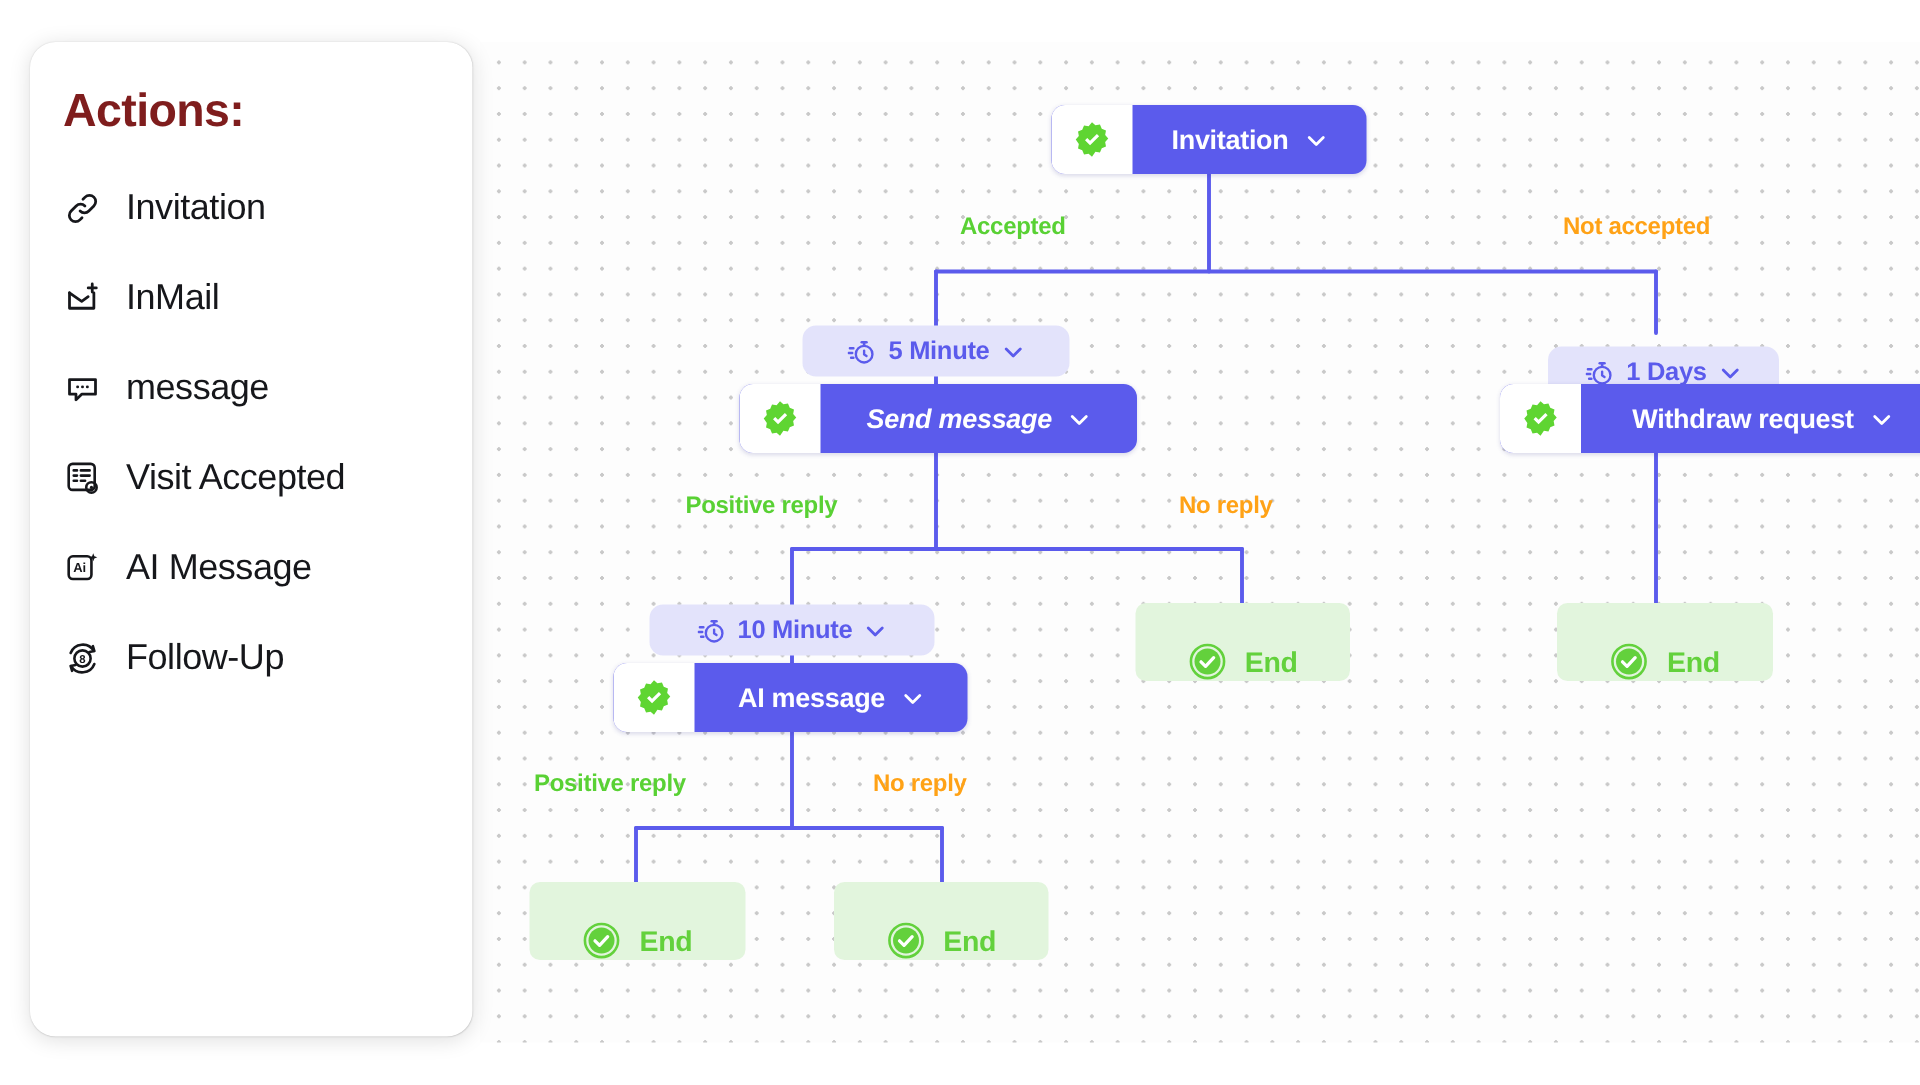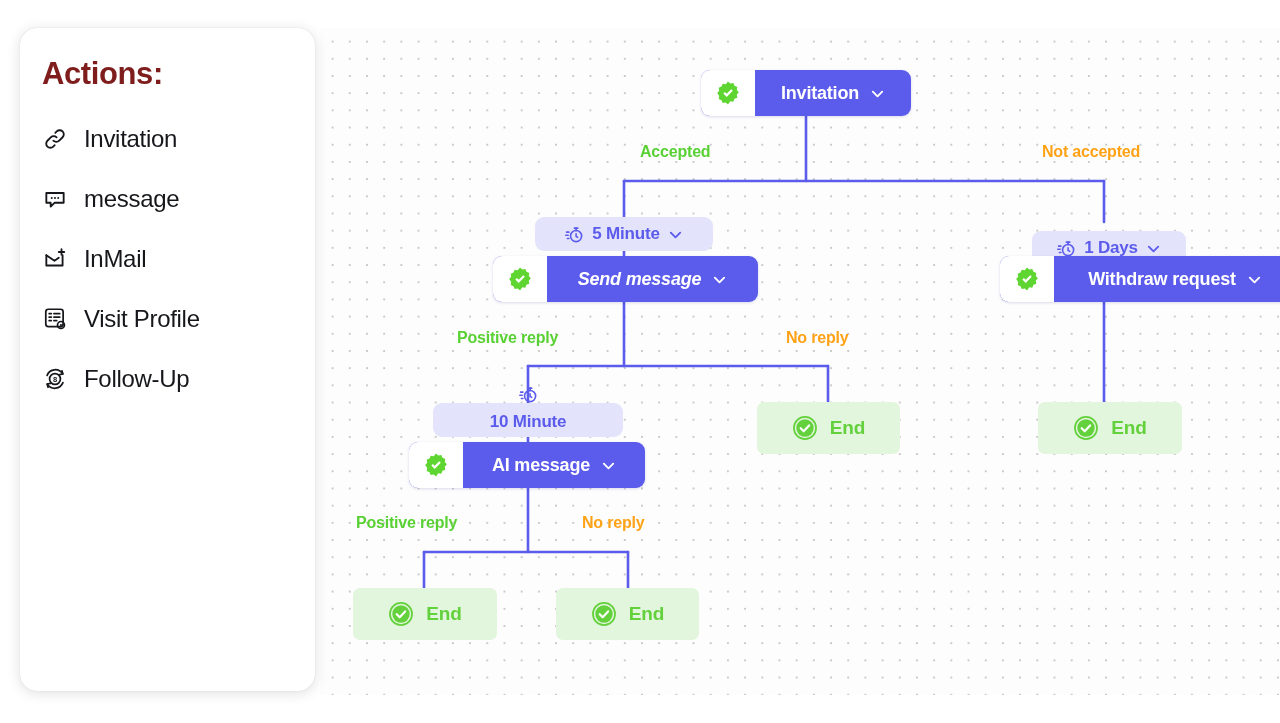--- a/index.html
+++ b/index.html
@@ -119,21 +119,21 @@
   .delay-chip .timer-ico { width: 19px; height: 19px; flex:0 0 19px; }
   .delay-chip .timer-ico svg { width: 19px; height: 19px; display: block; }
 
   
   .end-node {
     position: absolute;
     height: 52px;
     background: #e2f5dd;
     border-radius: 7px;
     display: flex;
-    align-items: center;
+    align-items: flex-end;
     justify-content: center;
     gap: 12px;
     color: #63d13c;
     font-size: 19px;
     font-weight: 700;
     letter-spacing: -0.2px;
     cursor: pointer;
   }
   .end-node .end-ico { width: 26px; height: 26px; flex: 0 0 26px; }
   .end-node .end-ico svg { width: 26px; height: 26px; display: block; }
@@ -264,21 +264,21 @@
     <div class="node-body">
       <span>Withdraw request</span>
       <span class="caret">
         <svg viewBox="0 0 16 16">
             <path d="M3 6l5 5 5-5" fill="none" stroke="#ffffff" stroke-width="2" stroke-linecap="round" stroke-linejoin="round"></path>
           </svg>
       </span>
     </div>
   </div>
 
-  <div class="delay-chip" style="left:433px; top:403px; width:190px;flex-direction:column;">
+  <div class="delay-chip" style="left:433px; top:403px; width:190px;">
     <span class="timer-ico">
       <svg viewBox="0 0 24 24">
         <circle cx="14" cy="14" r="7" fill="none" stroke="#5b5bec" stroke-width="2"></circle>
         <path d="M14 11v3.2l2 1.4" fill="none" stroke="#5b5bec" stroke-width="2" stroke-linecap="round"></path>
         <path d="M12 4h4" stroke="#5b5bec" stroke-width="2.2" stroke-linecap="round"></path>
         <path d="M14 4v3" stroke="#5b5bec" stroke-width="2.2" stroke-linecap="round"></path>
         <path d="M2 9h3M1 13h3M3 17h2" stroke="#5b5bec" stroke-width="2" stroke-linecap="round"></path>
       </svg>
     </span>
     <span>10 Minute</span>
@@ -366,54 +366,64 @@
           <path d="M13.5 10.5a3.8 3.8 0 0 0-5.4 0l-3.1 3.1a3.8 3.8 0 0 0 5.4 5.4l1.3-1.3"></path>
           <path d="M10.5 13.5a3.8 3.8 0 0 0 5.4 0l3.1-3.1a3.8 3.8 0 0 0-5.4-5.4l-1.3 1.3"></path>
         </svg>
       </span>
       <span class="action-label">Invitation</span>
     </div>
 
     <div class="action-item">
       <span class="action-icon">
         <svg viewBox="0 0 24 24" fill="none" stroke="currentColor" stroke-width="1.7" stroke-linecap="round" stroke-linejoin="round">
+          <path d="M4 8.5v9.5h15V8.5"></path>
+          <path d="M4 8.5l7.5 5.2 4-2.8"></path>
+          <path d="M18 3v5M15.5 5.5h5"></path>
+        </svg>
+      </span>
+      <span class="action-label">InMail</span>
+    </div>
+
+    <div class="action-item">
+      <span class="action-icon">
+        <svg viewBox="0 0 24 24" fill="none" stroke="currentColor" stroke-width="1.7" stroke-linecap="round" stroke-linejoin="round">
           <path d="M4 6.5h16v9h-8.5L8 19v-3.5H4z"></path>
           <circle cx="9" cy="11" r="0.9" fill="currentColor" stroke="none"></circle>
           <circle cx="12" cy="11" r="0.9" fill="currentColor" stroke="none"></circle>
           <circle cx="15" cy="11" r="0.9" fill="currentColor" stroke="none"></circle>
         </svg>
       </span>
       <span class="action-label">message</span>
-    </div>
-
-    <div class="action-item">
-      <span class="action-icon">
-        <svg viewBox="0 0 24 24" fill="none" stroke="currentColor" stroke-width="1.7" stroke-linecap="round" stroke-linejoin="round">
-          <path d="M4 8.5v9.5h15V8.5"></path>
-          <path d="M4 8.5l7.5 5.2 4-2.8"></path>
-          <path d="M18 3v5M15.5 5.5h5"></path>
-        </svg>
-      </span>
-      <span class="action-label">InMail</span>
     </div>
 
     <div class="action-item">
       <span class="action-icon">
         <svg viewBox="0 0 24 24" fill="none" stroke="currentColor" stroke-width="1.6" stroke-linecap="round" stroke-linejoin="round">
           <rect x="3.5" y="3" width="16" height="16" rx="2.4"></rect>
           <path d="M6.6 7h2M6.6 10.2h2M6.6 13.4h2"></path>
           <path d="M11 7h5.4M11 10.2h5.4M11 13.4h2.6"></path>
           <circle cx="17.5" cy="17.5" r="3.2"></circle>
           <circle cx="17.5" cy="17.5" r="1" fill="currentColor" stroke="none"></circle>
         </svg>
       </span>
-      <span class="action-label">Visit Profile</span>
-    </div>
-
-
+      <span class="action-label">Visit Accepted</span>
+    </div>
+
+
+    <div class="action-item">
+      <span class="action-icon">
+        <svg viewBox="0 0 24 24" fill="none" stroke="currentColor" stroke-width="1.6" stroke-linecap="round" stroke-linejoin="round">
+          <rect x="3.5" y="4.5" width="14" height="14" rx="2.6"></rect>
+          <text x="10.3" y="14.4" font-family="Liberation Sans, sans-serif" font-size="8" font-weight="700" text-anchor="middle" fill="currentColor" stroke="none">Ai</text>
+          <path d="M18.6 2.6l.7 1.8 1.8.7-1.8.7-.7 1.8-.7-1.8-1.8-.7 1.8-.7z" fill="currentColor" stroke="none"></path>
+        </svg>
+      </span>
+      <span class="action-label">AI Message</span>
+    </div>
 
 
 
     <div class="action-item">
       <span class="action-icon">
         <svg viewBox="0 0 24 24" fill="none" stroke="currentColor" stroke-width="1.6" stroke-linecap="round" stroke-linejoin="round">
           <circle cx="12" cy="12" r="5"></circle>
           <path d="M4.7 8.6A8 8 0 0 1 19 7.3"></path>
           <path d="M19.3 15.4A8 8 0 0 1 5 16.7"></path>
           <path d="M18.4 4.4l.9 3-3 .6"></path>

